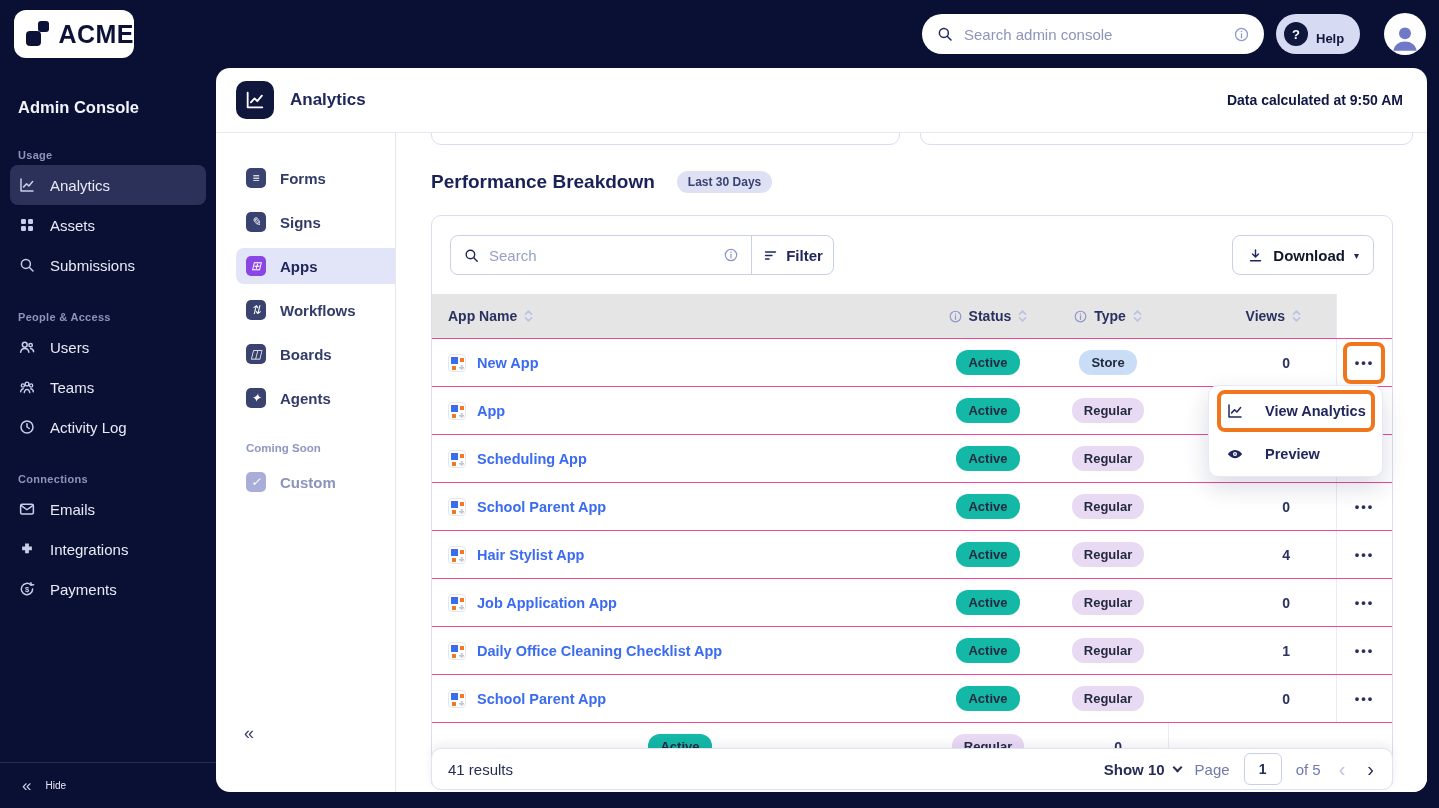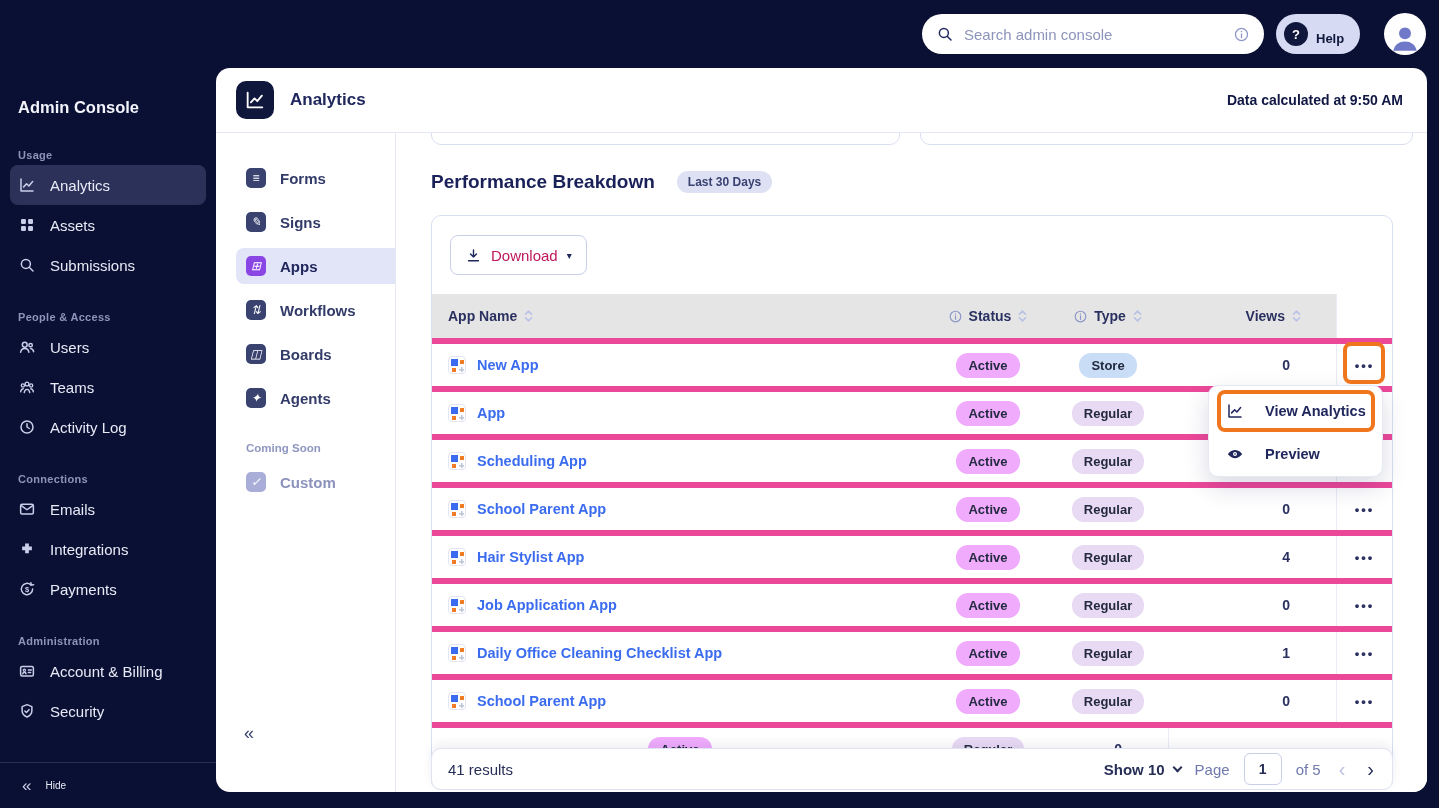--- a/index.html
+++ b/index.html
@@ -69,47 +69,47 @@
   .pill { background:#dde1f3; color:#3a4273; font-size:12px; font-weight:700; padding:4px 11px; border-radius:12px; }
 
   .tablecard { position:absolute; left:35px; top:82px; width:962px; bottom:2px; border:1px solid #d9def0; border-radius:10px; background:#fff; display:flex; flex-direction:column; overflow:hidden; }
   .toolbar { height:78px; padding:19px 18px; display:flex; align-items:center; justify-content:space-between; flex:none; }
   .sf-group { display:flex; height:40px; border:1px solid #c9cfe8; border-radius:8px; overflow:hidden; }
   .sf-search { width:300px; display:flex; align-items:center; gap:9px; padding:0 12px; }
   .sf-search .ph { flex:1; font-size:15px; color:#98a0c4; }
   .sf-filter { width:82px; display:flex; align-items:center; justify-content:center; gap:7px; border-left:1px solid #c9cfe8; cursor:pointer; }
   .sf-filter .lbl { font-size:15px; font-weight:600; color:#20275c; }
   .dl-btn { height:40px; border:1px solid #c9cfe8; border-radius:8px; display:flex; align-items:center; gap:9px; padding:0 14px; cursor:pointer; }
-  .dl-btn .lbl { font-size:15px; font-weight:400; color:#be185d; }
+  .dl-btn .lbl { font-size:15px; font-weight:700; color:#0f172a; }
   .dl-btn .caret { font-size:10px; color:#20275c; }
 
   .tgrid { display:grid; grid-template-columns:1fr 120px 120px 168px 56px; align-items:center; }
   .thead { height:44px; background:#e5e5e5; flex:none; }
   .th { display:flex; align-items:center; gap:6px; font-size:14px; font-weight:700; color:#2a3160; height:100%; }
   .th.c-name { padding-left:16px; }
   .th.c-mid { justify-content:center; }
   .th.c-views { justify-content:flex-end; padding-right:34px; }
   .th.c-actions { background:#fff; border-left:1px solid #e9ecf6; }
   .sorticon { color:#b9c1e6; }
   .infoicon { color:#8d96c9; }
 
   .rows { flex:1; overflow:hidden; }
-  .trow { height:48px; border-top:6px solid #ec4899; }
+  .trow { height:48px; border-top:1px solid #ec4899; }
   .td-name { display:flex; align-items:center; gap:11px; padding-left:16px; min-width:0; }
   .apptile { width:18px; height:18px; border-radius:4px; border:1px solid #e3e6f1; background:
       linear-gradient(#3b6cf0,#3b6cf0) 2px 2px / 7px 7px no-repeat,
       linear-gradient(#f07b24,#f07b24) 11px 3px / 4px 4px no-repeat,
       linear-gradient(#f07b24,#f07b24) 3px 11px / 4px 4px no-repeat,
       linear-gradient(#c0c6da,#c0c6da) 10px 12px / 5px 1.6px no-repeat,
       linear-gradient(#c0c6da,#c0c6da) 11.7px 10.3px / 1.6px 5px no-repeat,
       #fff; flex:none; }
   .appname { font-size:14.5px; font-weight:600; color:#3b6cf0; white-space:nowrap; overflow:hidden; cursor:pointer; }
   .td-mid { display:flex; justify-content:center; }
   .badge { font-size:13px; font-weight:600; color:#232a3f; padding:5px 12px; border-radius:12px; white-space:nowrap; }
-  .badge.green { background:#f0abfc; }
+  .badge.green { background:#14b8a6; }
   .badge.blue { background:#c9ddf6; }
   .badge.purple { background:#e9daf4; }
   .td-views { display:flex; justify-content:flex-end; padding-right:46px; font-size:14px; font-weight:600; color:#2a3160; }
   .td-actions { display:flex; justify-content:center; align-items:center; border-left:1px solid #e9ecf6; height:100%; }
   .dots { font-size:13px; letter-spacing:2px; color:#2a3160; font-weight:700; cursor:pointer; }
 
   
   .menu { position:absolute; left:812px; top:252px; width:175px; height:92px; background:#fff; border:1px solid #e6e9f4; border-radius:10px; box-shadow:0 10px 24px rgba(26,33,89,.16); z-index:4; padding-top:3px; }
   .menu-item { height:43px; display:flex; align-items:center; gap:21px; padding-left:17px; cursor:pointer; }
   .menu-item .lbl { font-size:14.5px; font-weight:600; color:#20275c; }
@@ -223,20 +223,27 @@
         <circle cx="12" cy="12" r="1.1" fill="currentColor"></circle>
       </symbol>
     <symbol id="i-person" viewBox="0 0 24 24">
         <circle cx="12" cy="8.7" r="4.2" fill="currentColor"></circle>
         <path d="M3.8 21c.6-4.2 3.9-6.6 8.2-6.6s7.6 2.4 8.2 6.6z" fill="currentColor"></path>
       </symbol>
   </defs>
 </svg>
 
 <div class="topbar">
+  <div class="logo">
+    <span class="logomark">
+        <i class="b1"></i>
+        <i class="b2"></i>
+      </span>
+    <span class="logotext">ACME</span>
+  </div>
   <div class="gsearch">
     <span class="ic" style="color:#20275c">
         <svg width="18" height="18">
           <use href="#i-search"></use>
         </svg>
       </span>
     <span class="ph">Search admin console</span>
     <span class="ic infoicon">
         <svg width="17" height="17">
           <use href="#i-info"></use>
@@ -343,41 +350,20 @@
       <div class="sb-item">
         <span class="ic">
           <svg width="18" height="18">
             <use href="#i-pay"></use>
           </svg>
         </span>
         <span class="lbl">Payments</span>
       </div>
     </div>
 
-  <div>
-    <div class="sb-section">Administration</div>
-
-      <div class="sb-item">
-        <span class="ic">
-          <svg width="18" height="18">
-            <use href="#i-card"></use>
-          </svg>
-        </span>
-        <span class="lbl">Account &amp; Billing</span>
-      </div>
-
-      <div class="sb-item">
-        <span class="ic">
-          <svg width="18" height="18">
-            <use href="#i-shield"></use>
-          </svg>
-        </span>
-        <span class="lbl">Security</span>
-      </div>
-    </div>
 
   <div class="sb-hide">
     <span class="chevs">«</span>
     <span class="lbl">Hide</span>
   </div>
 </div>
 
 <div class="panel">
   <div class="panel-header">
     <span class="ph-icon">
@@ -453,20 +439,43 @@
       <div class="clipcard a"></div>
       <div class="clipcard b"></div>
 
       <div class="headrow">
         <h2>Performance Breakdown</h2>
         <span class="pill">Last 30 Days</span>
       </div>
 
       <div class="tablecard">
         <div class="toolbar">
+          <div class="sf-group">
+            <div class="sf-search">
+              <span class="ic" style="color:#20275c">
+                  <svg width="17" height="17">
+                    <use href="#i-search"></use>
+                  </svg>
+                </span>
+              <span class="ph">Search</span>
+              <span class="ic infoicon">
+                  <svg width="16" height="16">
+                    <use href="#i-info"></use>
+                  </svg>
+                </span>
+            </div>
+            <div class="sf-filter">
+              <span class="ic" style="color:#20275c">
+                  <svg width="17" height="17">
+                    <use href="#i-filter"></use>
+                  </svg>
+                </span>
+              <span class="lbl">Filter</span>
+            </div>
+          </div>
           <div class="dl-btn">
             <span class="ic" style="color:#20275c">
                 <svg width="17" height="17">
                   <use href="#i-download"></use>
                 </svg>
               </span>
             <span class="lbl">Download</span>
             <span class="caret">▾</span>
           </div>
         </div>

